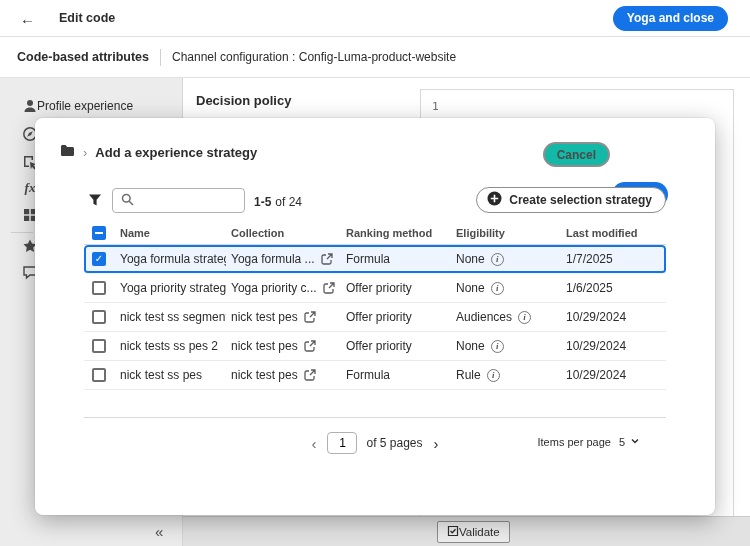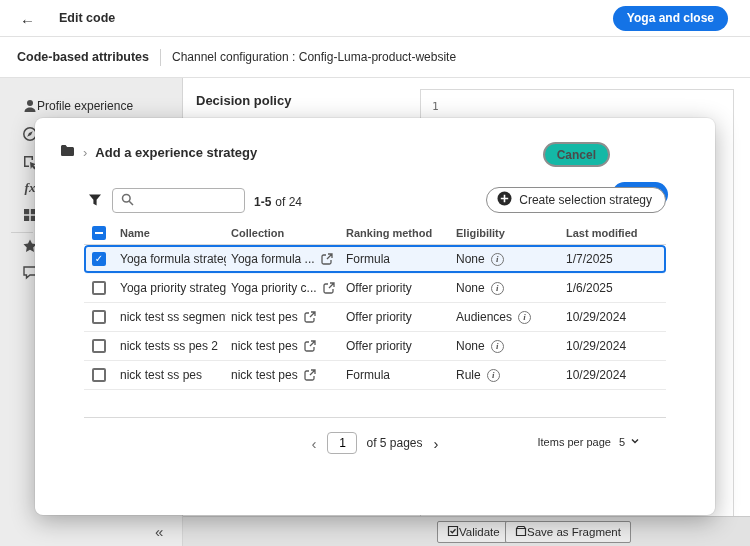--- a/index.html
+++ b/index.html
@@ -43,21 +43,21 @@
   .m-title { font-size:13px; font-weight:700; }
   .bc-sep { color:#909090; font-size:13px; line-height:1; }
   .m-cancel { position:absolute; right:105px; top:24px; }
   .m-save { position:absolute; right:47px; top:24px;margin-top:40px; }
 
   .m-filter { position:absolute; left:53px; top:75px; cursor:pointer; background:none; border:none; padding:0; }
   .m-search { position:absolute; left:77px; top:70px; width:133px; height:25px; border:1px solid #b1b1b1; border-radius:4px; display:flex; align-items:center; padding-left:8px; gap:6px; background:#fff; }
   .m-search input { border:none; outline:none; width:92px; font-size:12px; font-family:inherit; background:transparent; }
   .m-count { position:absolute; left:219px; top:77px; font-size:12px; display:flex; gap:4px; }
   .m-count .b { font-weight:700; }
-  .m-create { position:absolute; right:49px; top:69px; height:26px; border:1px solid #8e8e8e; border-radius:14px; background:#fff; display:inline-flex; align-items:center; gap:7px; padding:0 13px 0 10px; font-size:12px; font-family:inherit; cursor:pointer; color:#2c2c2c; white-space:nowrap; }
+  .m-create { position:absolute; right:49px; top:69px; height:26px; border:1px solid #8e8e8e; border-radius:14px; background:#fff; display:inline-flex; align-items:center; gap:7px; padding:0 13px 0 10px; font-size:12px; font-family:inherit; cursor:pointer; color:#2c2c2c; white-space:nowrap;font-weight:bold; }
 
   
   .m-table { position:absolute; left:49px; top:104px; width:582px; }
   .thead, .trow { display:grid; grid-template-columns:31px 111px 115px 110px 110px 105px; align-items:center; }
   .thead { height:23px; border-bottom:1px solid #d9d9d9; }
   .th { font-size:11px; font-weight:700; color:#4b4b4b; padding-left:5px; white-space:nowrap; }
   .trow { height:29px; border-bottom:1px solid #eaeaea; cursor:pointer; background:#fff; }
   .trow.selected { background:#eef5fe; box-shadow:inset 0 0 0 2px var(--accent,#1473e6); border-radius:4px; border-bottom-color:transparent; }
   .cell { padding-left:5px; font-size:12px; white-space:nowrap; overflow:hidden; display:flex; align-items:center; gap:6px; }
   .cbcell { padding-left:8px; }
@@ -147,29 +147,20 @@
     <div class="bg-footer">
       <button class="footer-btn fb-validate">
         <span>
           <svg width="12" height="12" viewBox="0 0 12 12">
               <path d="M1.5 1.5h9v9h-9z" fill="none" stroke="#2c2c2c" stroke-width="1.2"></path>
               <path d="M3.5 6l1.8 1.8 3.2-3.6" fill="none" stroke="#2c2c2c" stroke-width="1.3"></path>
             </svg>
         </span>
         <span>Validate</span>
       </button>
-      <button class="footer-btn fb-fragment">
-        <span>
-          <svg width="12" height="12" viewBox="0 0 12 12">
-              <path d="M1.5 3.5h9v7h-9z" fill="none" stroke="#2c2c2c" stroke-width="1.2"></path>
-              <path d="M1.5 3.5L3 1.5h6l1.5 2" fill="none" stroke="#2c2c2c" stroke-width="1.2"></path>
-            </svg>
-        </span>
-        <span>Save as Fragment</span>
-      </button>
     </div>
   </div>
 
   <div class="modal">
 
     <div class="m-breadcrumb">
       <span>
         <svg width="15" height="15" viewBox="0 0 15 15">
             <path d="M1 3.6c0-.9.7-1.6 1.6-1.6h3l1.5 2h5.3c.9 0 1.6.7 1.6 1.6v5.8c0 .9-.7 1.6-1.6 1.6H2.6c-.9 0-1.6-.7-1.6-1.6z" fill="#3c3c3c"></path>
           </svg>

